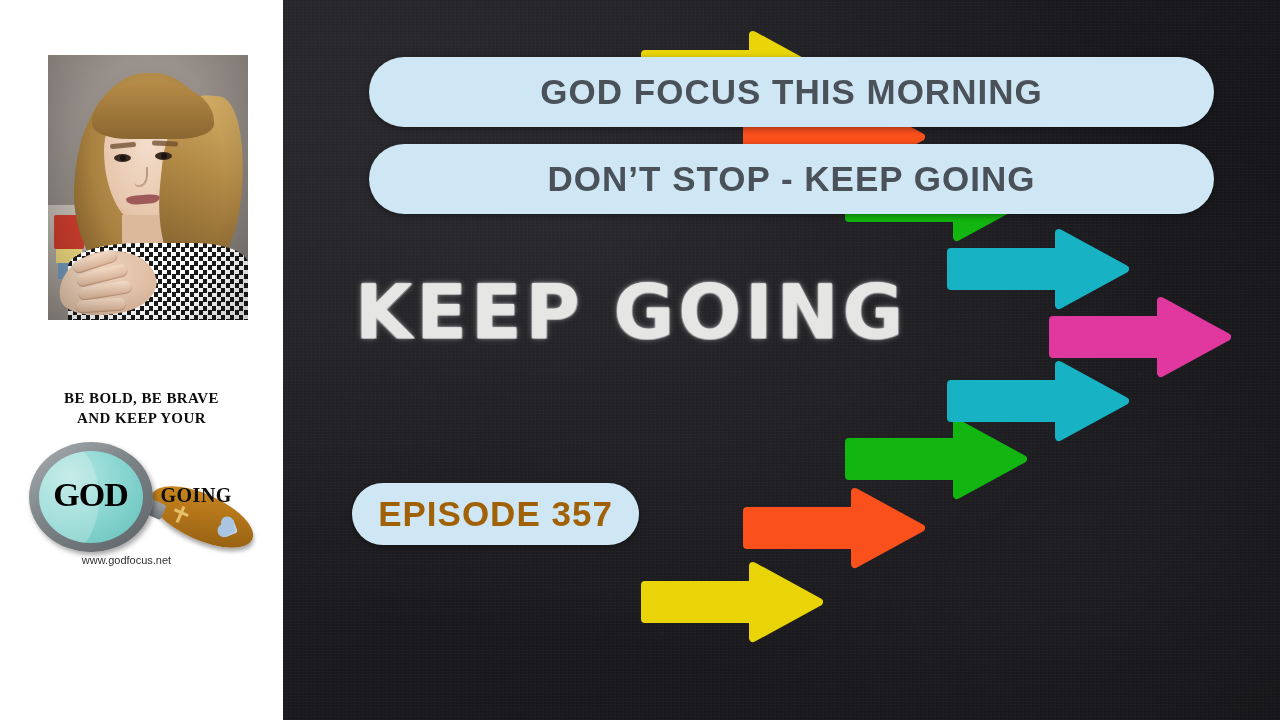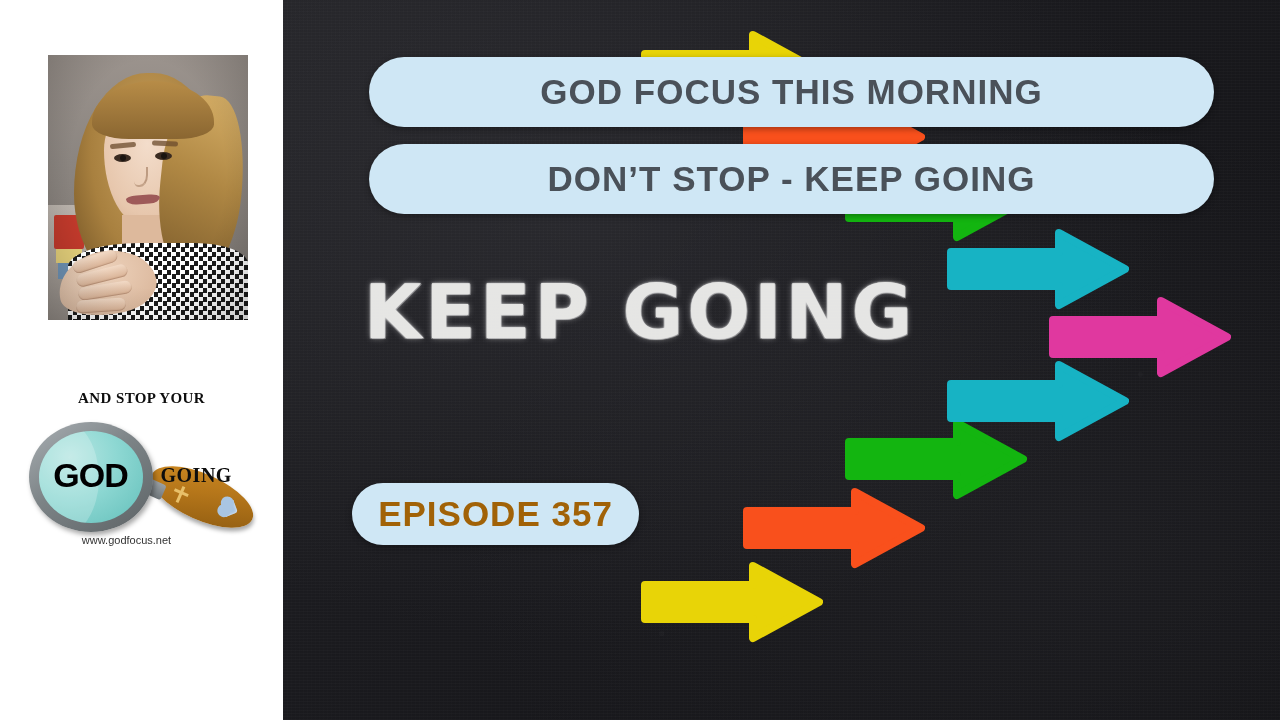--- a/index.html
+++ b/index.html
@@ -160,21 +160,21 @@
     border-radius:50%;
     background:radial-gradient(ellipse at 30% 28%, #b6e6e2 0%, #8ed8d3 45%, #63bfba 100%);
     overflow:hidden;
   }
   .mg-lens::after{
     content:""; position:absolute; left:-18px; top:-12px; width:78px; height:118px;
     background:rgba(255,255,255,.22); border-radius:50%;
   }
   .mg-god{
     position:absolute; left:10px; top:36px; width:104px; text-align:center;
-    font-family:Liberation Sans, sans-serif; font-weight:bold; font-size:34px;
+    font-family:Liberation Serif, serif; font-weight:bold; font-size:34px;
     color:#000; letter-spacing:-1px; line-height:34px;
   }
   .mg-focus{
     position:absolute; left:134px; top:48px;
     font-family:"Liberation Serif", serif; font-weight:bold; font-size:20px;
     color:#0d0d0d; letter-spacing:.5px;
   }
   #site-url{
     position:absolute; left:0; top:118px; width:200px; text-align:center;
     font-size:11px; color:#333;
@@ -199,21 +199,21 @@
       radial-gradient(circle at 38% 88%, rgba(255,255,255,.04) 0 2px, rgba(0,0,0,0) 3px),
       radial-gradient(circle at 86% 52%, rgba(255,255,255,.04) 0 2px, rgba(0,0,0,0) 3px);
   }
 
   
   .arrow{ position:absolute; }
   .arrow svg{ display:block; width:100%; height:100%; }
 
   
   #chalk-text{
-    position:absolute; left:81px; top:274px; width:570px;
+    position:absolute; left:72px; top:274px; width:570px;
     font-family:"DejaVu Sans", sans-serif;
     font-weight:bold; font-size:74px; letter-spacing:4px;
     color:#f2f2f0; text-align:left; line-height:76px;
     text-shadow:
       0 0 2px rgba(255,255,255,.95),
       0 0 6px rgba(255,255,255,.45),
       1px 1px 0 rgba(255,255,255,.35),
       -1px 1px 0 rgba(255,255,255,.25);
     opacity:.94;
   }
@@ -265,21 +265,22 @@
       <div class="ph-jacket"></div>
       <div class="ph-hand"></div>
       <div class="ph-finger" style="left:24px;top:200px;width:46px;transform:rotate(-18deg);"></div>
       <div class="ph-finger" style="left:28px;top:214px;width:52px;transform:rotate(-14deg);"></div>
       <div class="ph-finger" style="left:30px;top:229px;width:54px;transform:rotate(-9deg);"></div>
       <div class="ph-finger" style="left:28px;top:244px;width:50px;transform:rotate(-4deg);"></div>
       <div class="ph-vign"></div>
     </div>
 
     <div id="logo-block">
-      <div class="tagline">AND STOP YOUR</div>
+      <div class="tagline">BE BOLD, BE BRAVE</div>
+      <div class="tagline">AND KEEP YOUR</div>
 
       <div id="logo-art">
         <div class="mg-handle"></div>
         <div class="mg-neck"></div>
         <div class="mg-cross"></div>
         <div class="mg-heart"></div>
         <div class="mg-ring">
           <div class="mg-lens"></div>
           <div class="mg-god">GOD</div>
         </div>

